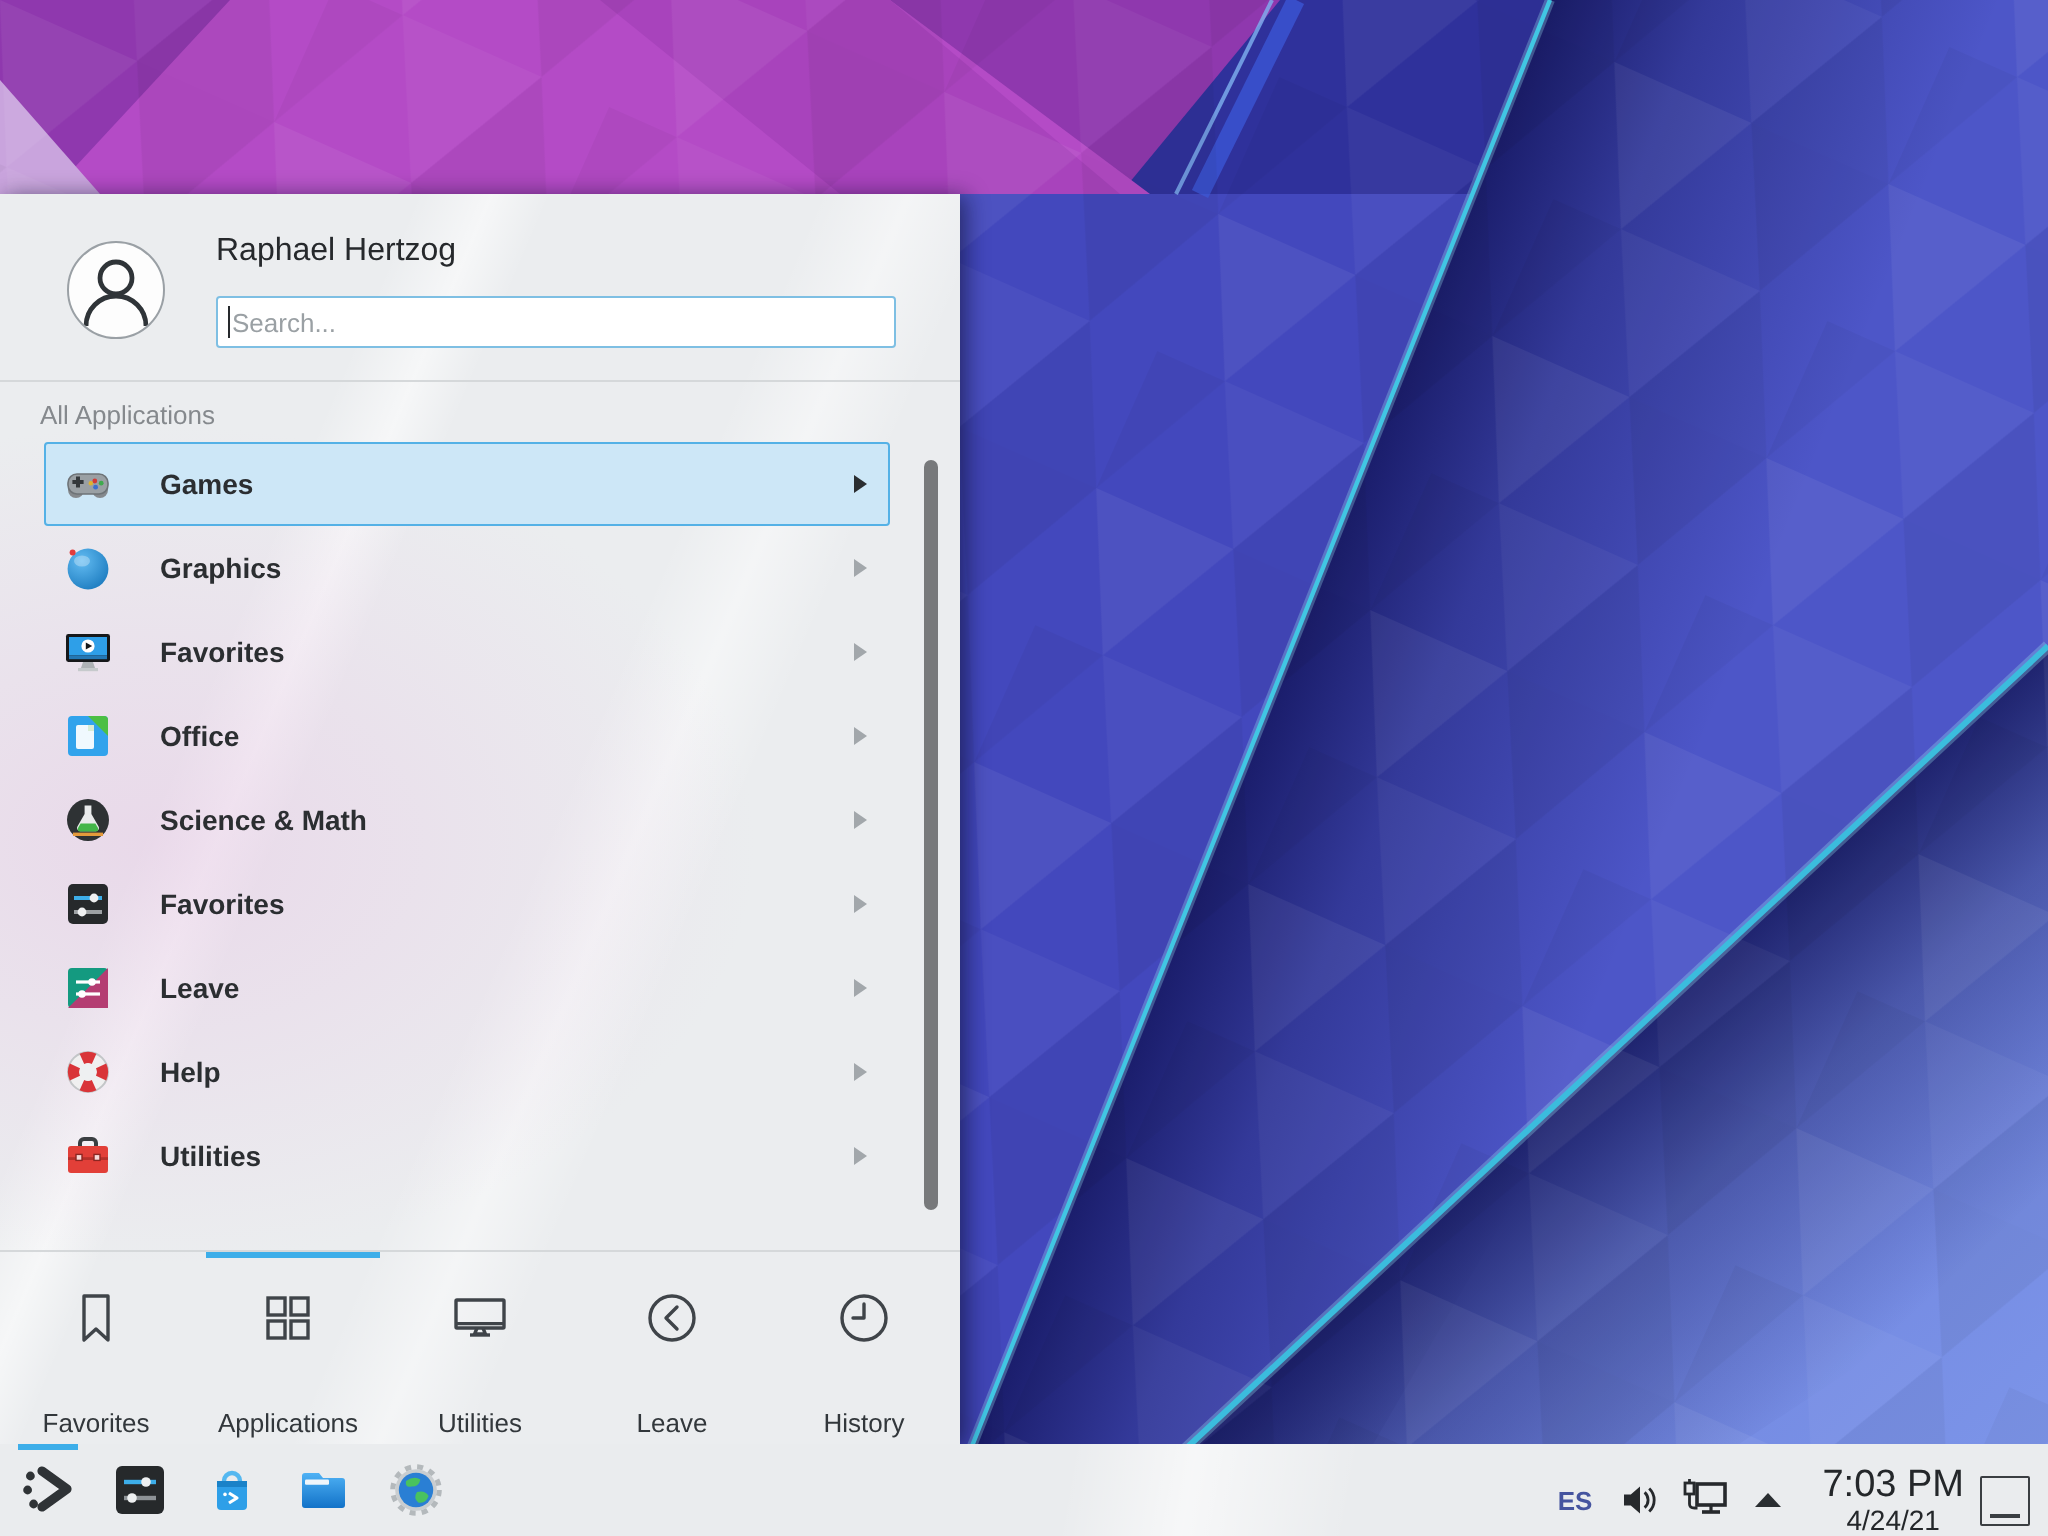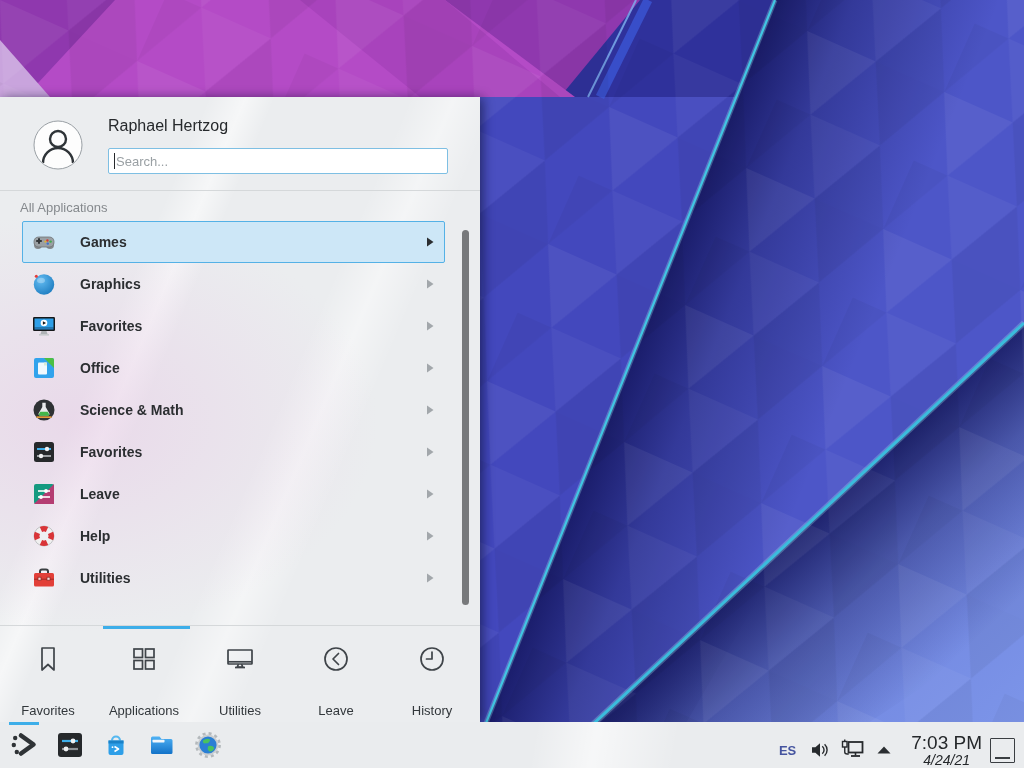--- a/index.html
+++ b/index.html
@@ -60,21 +60,21 @@
       #eaecee;
   }
   .tb-left { position:absolute; left:10px; top:0; height:46px; display:flex; align-items:center; gap:18px; }
   .tb-ico { width:28px; height:28px; display:flex; }
   .task-indicator { position:absolute; left:9px; top:0; width:30px; height:3px; background:#3daee9; }
   .tb-right { position:absolute; right:6px; top:0; height:56px; display:flex; align-items:center; }
   .kbd-layout { font-size:13px; font-weight:bold; color:#45549f; margin-right:13px; }
   .tray-ico { display:flex; margin-right:11px; }
   .clockbox { text-align:center; margin:0 8px 0 8px; color:#24272a; }
   .clock-time { font-size:19px; line-height:20px; }
-  .clock-date { font-size:14px; line-height:15px;font-style:italic; }
+  .clock-date { font-size:14px; line-height:15px; }
   .show-desktop { width:25px; height:25px; border:1.6px solid #3a3e42; border-radius:1px;
                   position:relative; background:transparent; margin-right:3px; }
   .show-desktop::after { content:""; position:absolute; left:4px; right:4px; bottom:3px; height:1.6px; background:#3a3e42; }
 </style>
 </head>
 <body>
 
 <div id="screen">
 
   <svg id="wallpaper" viewBox="0 0 1024 768" preserveAspectRatio="none">

